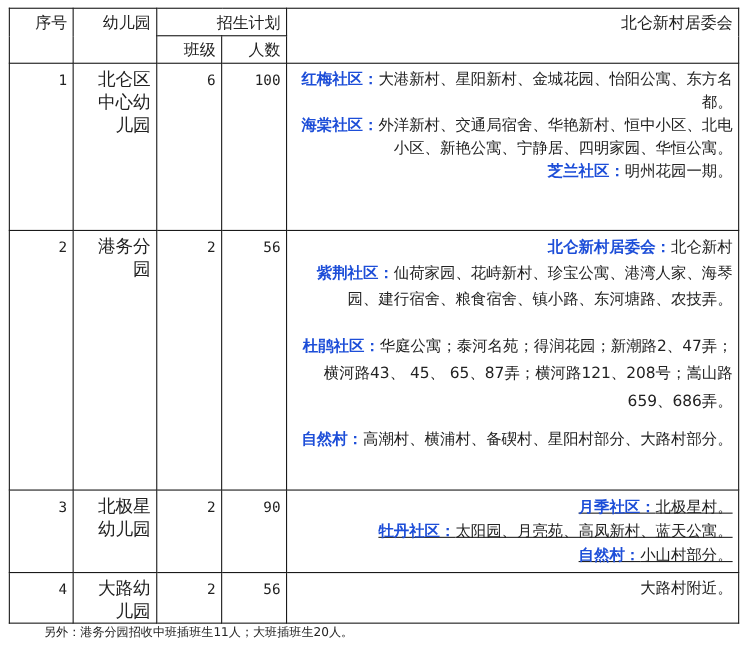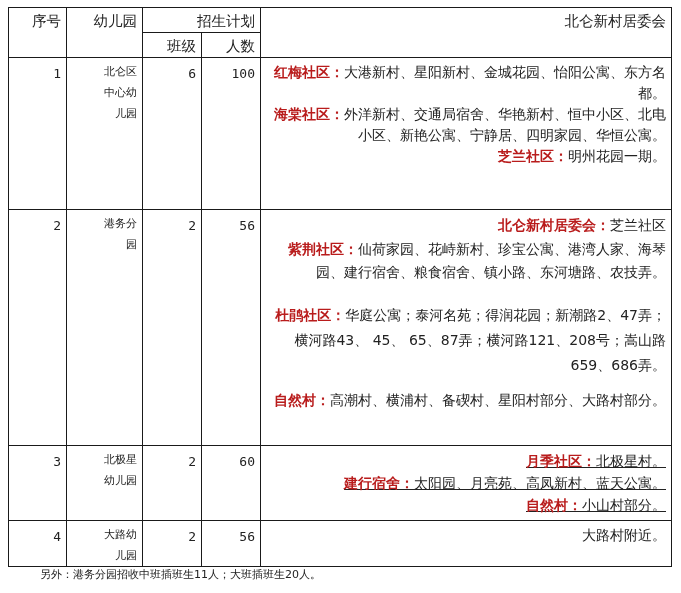--- a/index.html
+++ b/index.html
@@ -19,24 +19,24 @@
     border: 1.3px solid #1a1a1a;
     vertical-align: top;
     padding: 3px 5px 0 6px;
     line-height: 21px;
     text-align: right;
   }
   .hdr { font-size: 14.5px; }
   .hdr-top td { height: 18px; }
   .hdr-sub td { height: 19px; }
   .num { font-family: "DejaVu Sans Mono", "Liberation Mono", monospace; font-size: 13px; padding-top: 5px !important; }
-  .name { font-size: 11px; line-height: 21px; }
+  .name { font-size: 16px; line-height: 21px; }
   .area { font-size: 14px; line-height: 23.5px; padding-top: 4px !important; }
   .area p { margin: 0; }
-  .area .lbl { font-weight: bold; color: #b91c1c; }
+  .area .lbl { font-weight: bold; color: #1d4ed8; }
   .r1 td { height: 146px; }
   .r2 td { height: 230px; }
   .r2 .area { line-height: 23.5px; }
   .r2 .area p.tall { line-height: 25px; margin-top: 18px; }
   .r2 .area p.nat { margin-top: 6px; line-height: 33px; }
   .r3 td { height: 69px; }
   .r3 .area { line-height: 22px; text-decoration: underline; }
   .r4 td { height: 39px; }
   .footnote {
     position: absolute; left: 40px; top: 567px;
@@ -84,38 +84,38 @@
 
   <tr class="r2">
     <td class="num">2</td>
     <td class="name">
       <div>港务分</div>
       <div>园</div>
     </td>
     <td class="num">2</td>
     <td class="num">56</td>
     <td class="area">
-      <p><span class="lbl">北仑新村居委会：</span><span>芝兰社区</span></p>
+      <p><span class="lbl">北仑新村居委会：</span><span>北仑新村</span></p>
       <p><span class="lbl">紫荆社区：</span><span>仙荷家园、花峙新村、珍宝公寓、港湾人家、海琴园、建行宿舍、粮食宿舍、镇小路、东河塘路、农技弄。</span></p>
       <p class="tall"><span class="lbl">杜鹃社区：</span><span>华庭公寓；泰河名苑；得润花园；新潮路2、47弄；横河路43、 45、 65、87弄；横河路121、208号；嵩山路659、686弄。</span></p>
       <p class="nat"><span class="lbl">自然村：</span><span>高潮村、横浦村、备碶村、星阳村部分、大路村部分。</span></p>
     </td>
   </tr>
 
   <tr class="r3">
     <td class="num">3</td>
     <td class="name">
       <div>北极星</div>
       <div>幼儿园</div>
     </td>
     <td class="num">2</td>
-    <td class="num">60</td>
+    <td class="num">90</td>
     <td class="area">
       <p><span class="lbl">月季社区：</span><span>北极星村。</span></p>
-      <p><span class="lbl">建行宿舍：</span><span>太阳园、月亮苑、高凤新村、蓝天公寓。</span></p>
+      <p><span class="lbl">牡丹社区：</span><span>太阳园、月亮苑、高凤新村、蓝天公寓。</span></p>
       <p><span class="lbl">自然村：</span><span>小山村部分。</span></p>
     </td>
   </tr>
 
   <tr class="r4">
     <td class="num">4</td>
     <td class="name">
       <div>大路幼</div>
       <div>儿园</div>
     </td>

